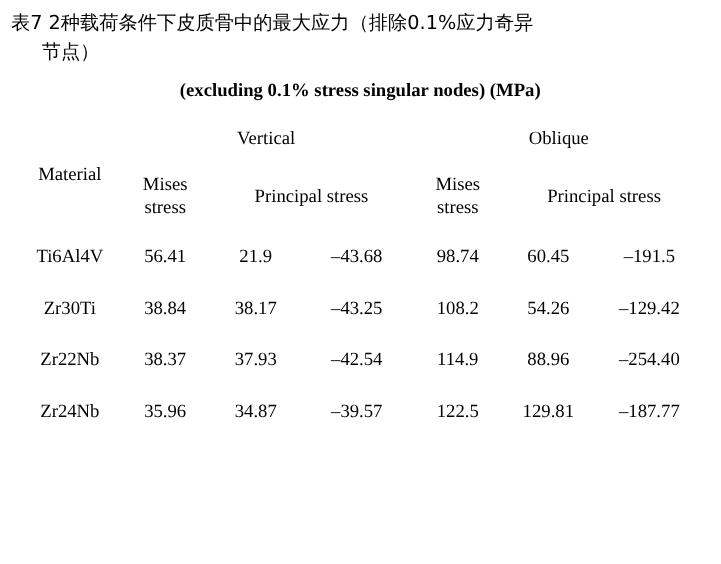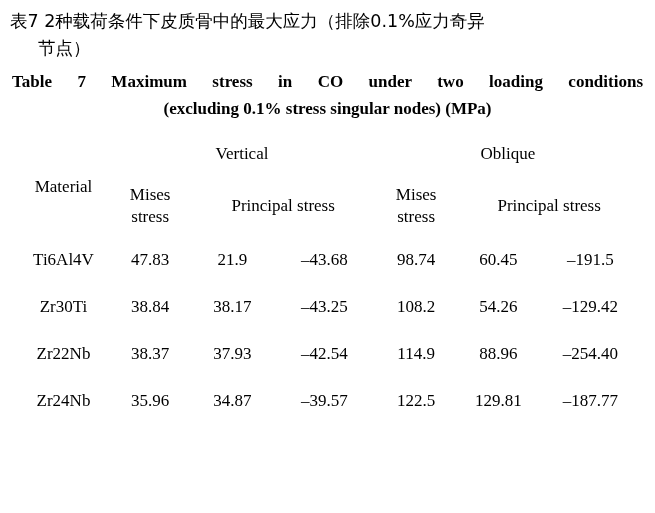--- a/index.html
+++ b/index.html
@@ -125,21 +125,20 @@
 <body>
 
 <div class="page">
 
   <div class="caption-cn">
     <span>表7  2种载荷条件下皮质骨中的最大应力（排除0.1%应力奇异</span><br>
     <span class="cn-indent"></span><span>节点）</span>
   </div>
 
   <div class="caption-en">
-    <span class="line1">Table 7  Maximum stress in CO under two loading conditions</span>
     <span class="line2">(excluding 0.1% stress singular nodes) (MPa)</span>
   </div>
 
   <div class="tbl-wrap">
     <table class="stress">
       <colgroup>
         <col class="col-mat">
         <col class="col-mises">
         <col class="col-p1">
         <col class="col-p2">
@@ -175,21 +174,21 @@
         </td>
         <td colspan="2" class="pr-span">Principal stress</td>
       </tr>
 
       <tr class="rule-mid spacer-row">
         <td colspan="7"></td>
       </tr>
 
       <tr class="data-row">
         <td class="material-cell">Ti6Al4V</td>
-        <td>47.83</td>
+        <td>56.41</td>
         <td>21.9</td>
         <td>–43.68</td>
         <td>98.74</td>
         <td>60.45</td>
         <td>–191.5</td>
       </tr>
 
       <tr class="data-row">
         <td class="material-cell">Zr30Ti</td>
         <td>38.84</td>

